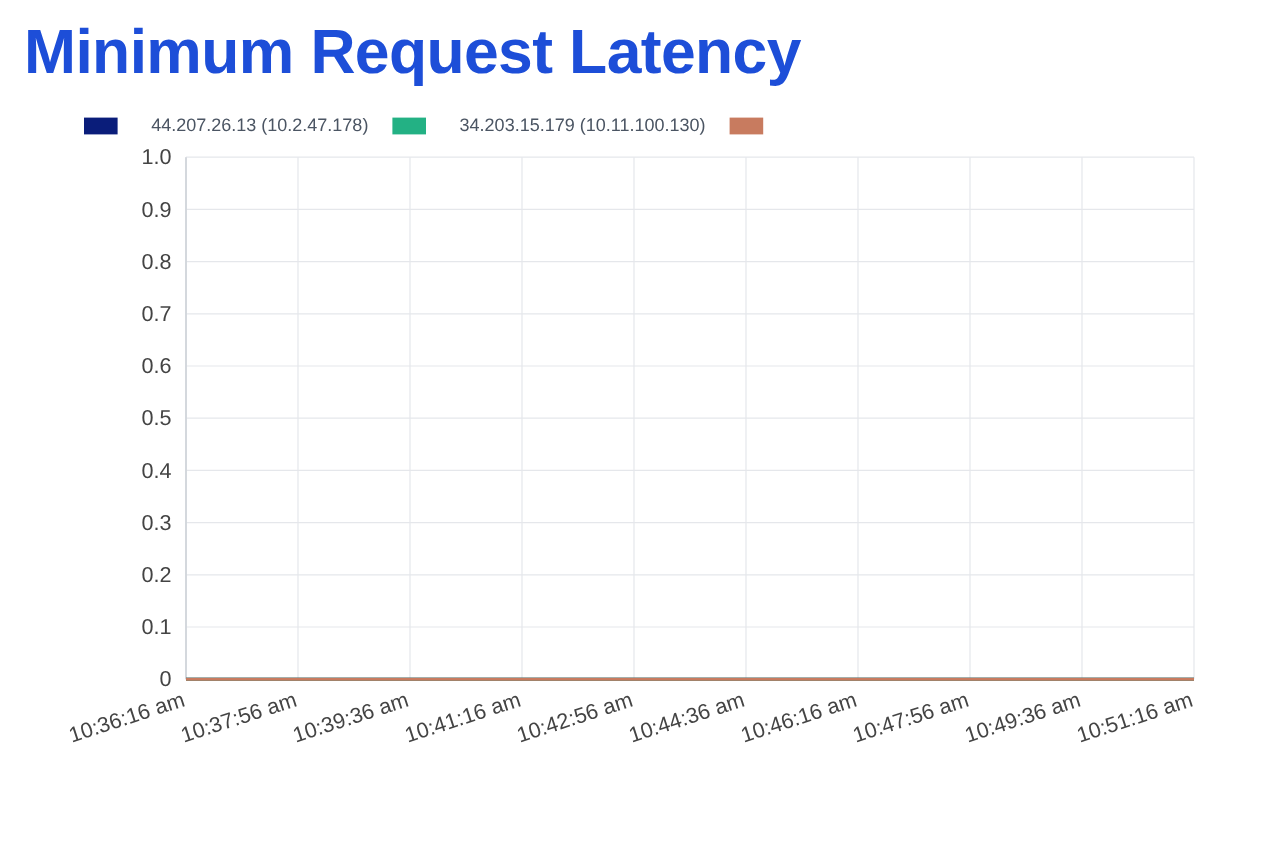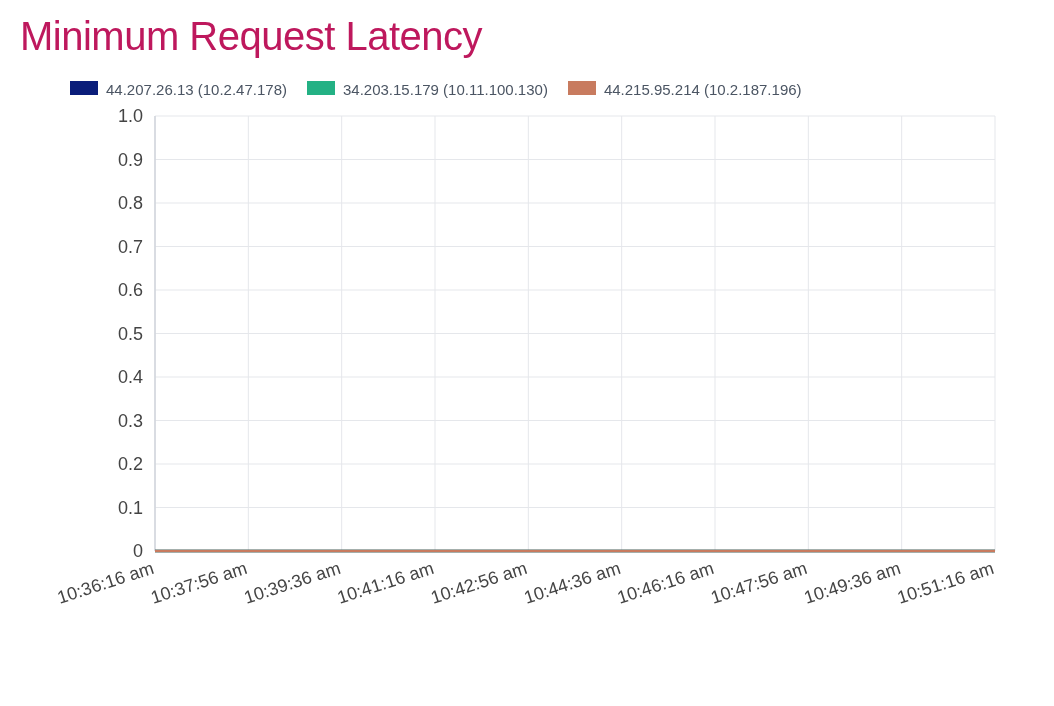--- a/index.html
+++ b/index.html
@@ -12,36 +12,36 @@
     color: #333;
     overflow: hidden;
   }
   .container {
     width: 1054px;
     height: 706px;
     box-sizing: border-box;
     padding: 0 20px;
   }
   .title {
-    font-size: 40px;
-    font-weight: 400;
-    color: #be185d;
+    font-size: 52px;
+    font-weight: 700;
+    color: #1d4ed8;
     margin: 14px 0 22px 0;
     letter-spacing: -0.5px;
   }
   .legend {
     display: flex;
     gap: 20px;
     align-items: center;
     margin-bottom: 8px;
     margin-left: 50px;
     font-size: 15px;
     color: #4b5563;
   }
-  .legend-item { display: flex; gap: 8px; }
+  .legend-item { display: flex; align-items: center; gap: 28px; }
   .swatch { width: 28px; height: 14px; }
   .chart-wrap { position: relative; width: 1000px; height: 520px; margin-top: 6px; }
   .chart-svg { position: absolute; left: 0; top: 0; }
   .gridline { stroke: #e5e7eb; stroke-width: 1; }
 </style>
 </head>
 <body>
 <div class="container">
   <h1 class="title">Minimum Request Latency</h1>
 
@@ -49,21 +49,20 @@
     <div class="legend-item">
       <span class="swatch" style="background:#0a1d7a"></span>
       <span>44.207.26.13 (10.2.47.178)</span>
     </div>
     <div class="legend-item">
       <span class="swatch" style="background:#23b184"></span>
       <span>34.203.15.179 (10.11.100.130)</span>
     </div>
     <div class="legend-item">
       <span class="swatch" style="background:#c87b5f"></span>
-      <span>44.215.95.214 (10.2.187.196)</span>
     </div>
   </div>
 
   <div class="chart-wrap">
     <svg id="chart" class="chart-svg" width="1000" height="540">
         <line x1="135" x2="975" y1="445" y2="445" class="gridline"></line>
         <text x="123" y="451" text-anchor="end" font-size="18" fill="#444">0</text>
         <line x1="135" x2="975" y1="401.5" y2="401.5" class="gridline"></line>
         <text x="123" y="407.5" text-anchor="end" font-size="18" fill="#444">0.1</text>
         <line x1="135" x2="975" y1="358" y2="358" class="gridline"></line>

